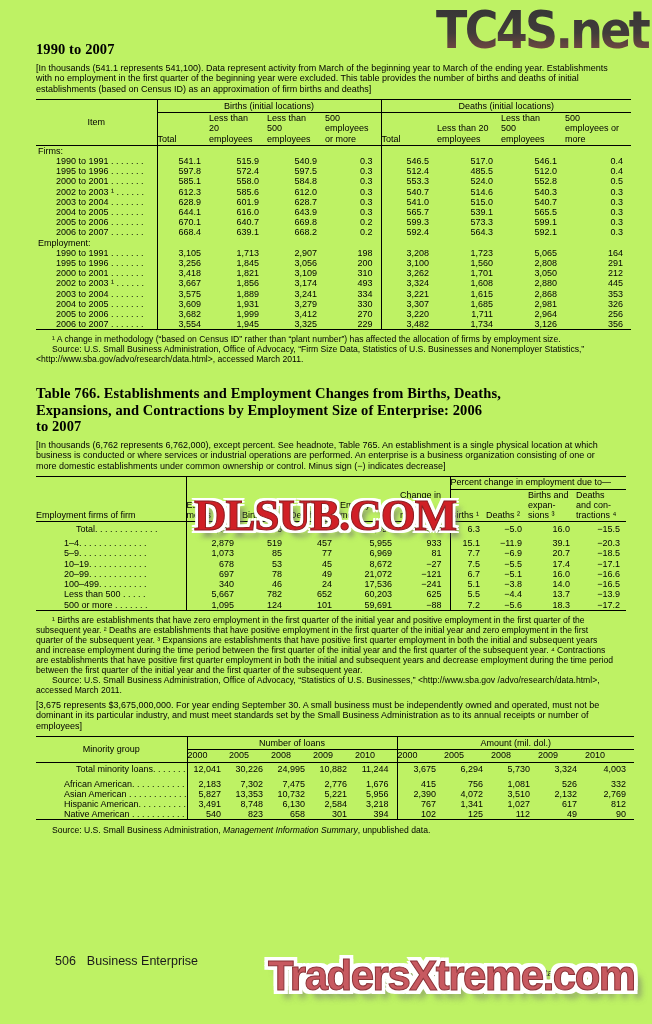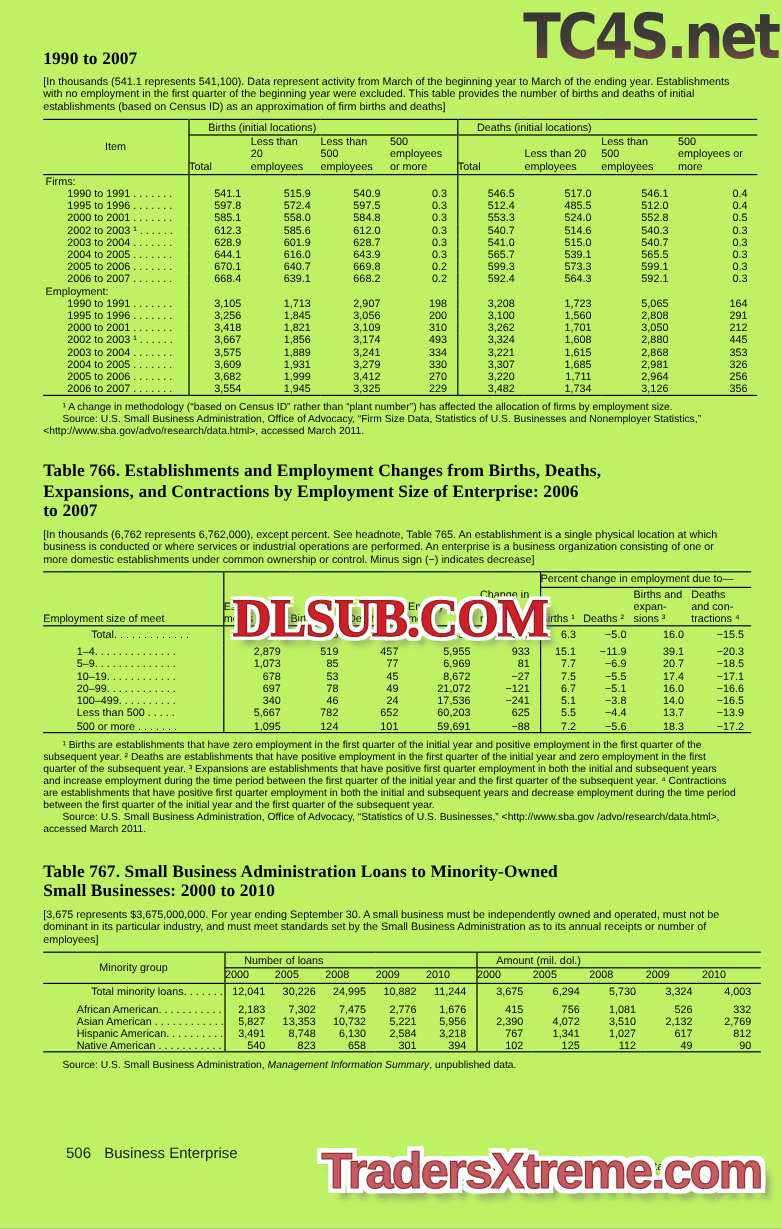--- a/index.html
+++ b/index.html
@@ -14,21 +14,21 @@
   .fnblock{margin:4px 0 0 36px;width:578px;font-size:8.6px;line-height:10px;}
   .fnblock p{margin:0;text-indent:16px;}
 
   
   table.dtab{border-collapse:collapse;table-layout:fixed;margin:5px 0 0 36px;
              font-size:9px;line-height:10.2px;}
   .dtab th,.dtab td{font-weight:normal;padding:0;vertical-align:bottom;}
   .dtab{border-top:1.5px solid #000;border-bottom:1px solid #000;}
   thead{border-bottom:1px solid #000;}
   th.stub{vertical-align:middle;text-align:center;white-space:normal;}
-  th.grp{border-bottom:1px solid #000;text-align:left;padding:1px 16px;vertical-align:middle;}
+  th.grp{border-bottom:1px solid #000;text-align:center;padding:1px 16px;vertical-align:middle;}
   tr.sub th{vertical-align:bottom;text-align:left;padding:0 8px 1px 0;white-space:normal;}
   tr.sub th.tight{padding-right:5px;}
   td.num{text-align:right;padding:0 8px 0 0;white-space:nowrap;height:10.2px;}
   td.pct{padding-right:6px;}
   td.lbl{text-align:left;white-space:nowrap;overflow:hidden;padding-left:20px;height:10.2px;}
   td.lbl2{padding-left:28px;}
   td.lblt{padding-left:40px;}
   td.sec{padding-left:2px;}
   .divl{border-left:1px solid #000;}
   .bold{font-weight:bold;}
@@ -354,21 +354,21 @@
           <col style="width:50px">
           <col style="width:60px">
           <col style="width:50px">
         <col style="width:36px">
           <col style="width:42px">
           <col style="width:48px">
           <col style="width:50px">
       </colgroup>
       <thead>
         <tr class="sub">
-          <th class="stub" rowspan="2">Employment size of meet</th>
+          <th class="stub" rowspan="2">Employment firms of firm</th>
           <th class="divl" rowspan="2">Establish-ments</th>
           <th rowspan="2">Births ¹</th>
           <th rowspan="2">Deaths ²</th>
           <th rowspan="2">Employ-ment</th>
           <th rowspan="2">Change in employ-ment</th>
           <th class="grp divl" colspan="4">Percent change in employment due to—</th>
         </tr>
         <tr class="sub">
           <th class="divl tight">Births ¹</th>
           <th class="tight">Deaths ²</th>
@@ -495,24 +495,20 @@
             <td class="num pct">−17.2</td>
           </tr>
         </tbody>
     </table>
 
     <div class="fnblock">
       <p>¹ Births are establishments that have zero employment in the first quarter of the initial year and positive employment in the first quarter of the subsequent year. ² Deaths are establishments that have positive employment in the first quarter of the initial year and zero employment in the first quarter of the subsequent year. ³ Expansions are establishments that have positive first quarter employment in both the initial and subsequent years and increase employment during the time period between the first quarter of the initial year and the first quarter of the subsequent year. ⁴ Contractions are establishments that have positive first quarter employment in both the initial and subsequent years and decrease employment during the time period between the first quarter of the initial year and the first quarter of the subsequent year.</p>
       <p>Source: U.S. Small Business Administration, Office of Advocacy, “Statistics of U.S. Businesses,” &lt;http://www.sba.gov /advo/research/data.html&gt;, accessed March 2011.</p>
     </div>
 
-    <div class="t-title" style="margin-top:24px">
-      <div>Table 767. Small Business Administration Loans to Minority-Owned</div>
-      <div>Small Businesses: 2000 to 2010</div>
-    </div>
     <div class="headnote">[3,675 represents $3,675,000,000. For year ending September 30. A small business must be independently owned and operated, must not be dominant in its particular industry, and must meet standards set by the Small Business Administration as to its annual receipts or number of employees]</div>
 
     <table class="dtab t767">
       <colgroup>
         <col style="width:148px">
         <col style="width:42px">
           <col style="width:42px">
           <col style="width:42px">
           <col style="width:42px">
           <col style="width:42px">

